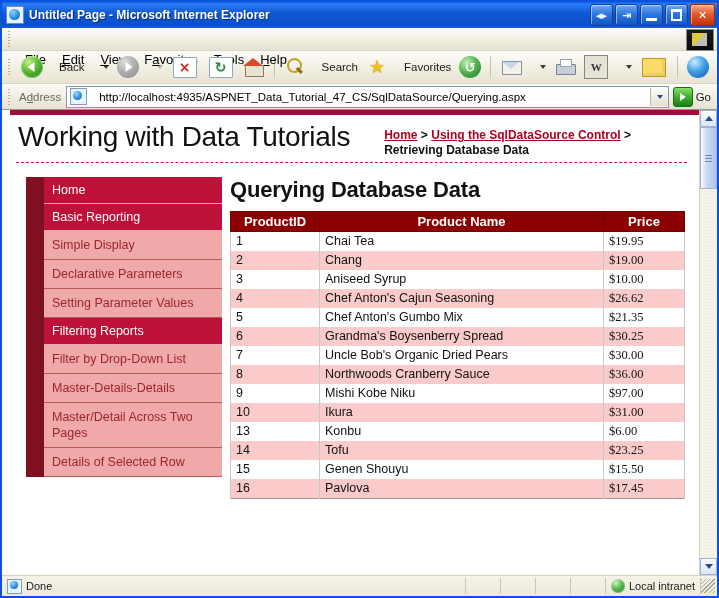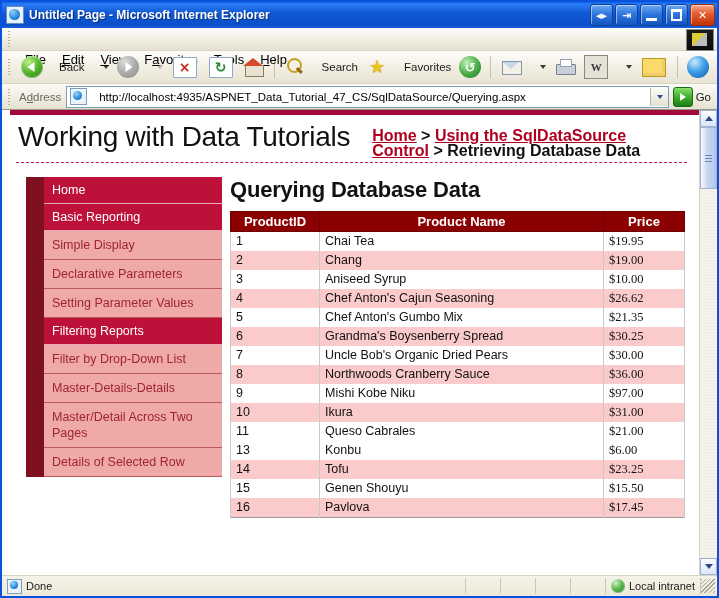--- a/index.html
+++ b/index.html
@@ -165,21 +165,21 @@
   .go-label{font-size:11.5px;color:#1A1A1A;}
 
   
   .viewport{flex:1 1 auto;display:flex;background:#fff;overflow:hidden;position:relative;}
   .page{flex:1 1 auto;background:#fff;position:relative;overflow:hidden;}
   .topbar-red{height:5px;background:#A3093A;margin:0 0 0 8px;}
 
   .hdr{display:flex;align-items:flex-start;padding:6px 10px 0 16px;}
   .site-title{font-size:28px;color:#111;white-space:nowrap;letter-spacing:-0.3px;
     font-family:"Liberation Sans",sans-serif;font-weight:normal;}
-  .crumb{margin-left:22px;padding-top:7px;font-size:16px;font-weight:bold;
+  .crumb{margin-left:34px;padding-top:7px;font-size:12px;font-weight:bold;
     line-height:15px;max-width:290px;color:#111;}
   .crumb a{color:#B00020;text-decoration:underline;}
   .hdr-rule{border-top:1px dashed #C21A40;margin:4px 12px 0 14px;}
 
   .body-cols{display:flex;padding:14px 0 0 0;}
   .sidebar{flex:0 0 196px;padding-left:24px;}
   .nav-sec{display:flex;margin-bottom:0;}
   .nav-strip{flex:0 0 18px;background:#7E1022;}
   .nav-main{
     flex:1 1 auto;background:#BD1139;color:#fff;font-size:12.5px;
@@ -482,25 +482,20 @@
                   <td class="c-id">9</td>
                   <td class="c-name">Mishi Kobe Niku</td>
                   <td class="c-price">$97.00</td>
                 </tr>
                 <tr class="alt">
                   <td class="c-id">10</td>
                   <td class="c-name">Ikura</td>
                   <td class="c-price">$31.00</td>
                 </tr>
                 <tr>
-                  <td class="c-id">11</td>
-                  <td class="c-name">Queso Cabrales</td>
-                  <td class="c-price">$21.00</td>
-                </tr>
-                <tr>
                   <td class="c-id">13</td>
                   <td class="c-name">Konbu</td>
                   <td class="c-price">$6.00</td>
                 </tr>
                 <tr class="alt">
                   <td class="c-id">14</td>
                   <td class="c-name">Tofu</td>
                   <td class="c-price">$23.25</td>
                 </tr>
                 <tr>

